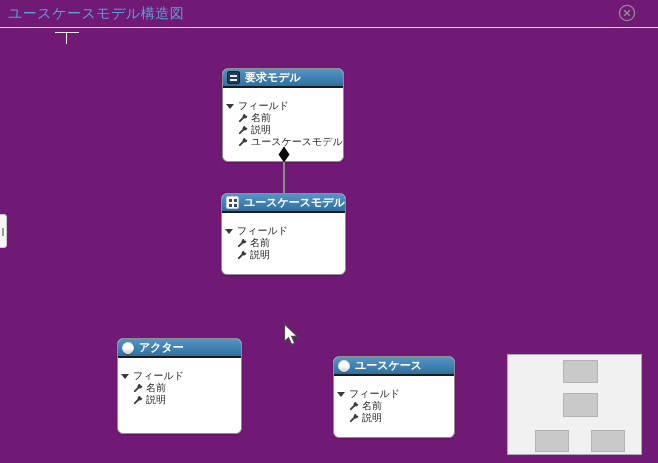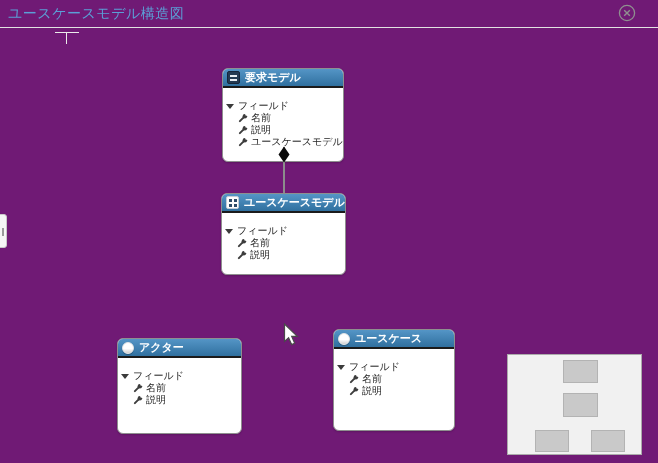--- a/index.html
+++ b/index.html
@@ -236,21 +236,21 @@
         <svg class="wrench" viewBox="0 0 16 16">
             <circle cx="11" cy="5" r="3.6" fill="#3d3d3d"></circle>
             <circle cx="13.8" cy="2.2" r="2.3" fill="#fff"></circle>
             <line x1="3" y1="13" x2="8.6" y2="7.4" stroke="#3d3d3d" stroke-width="3.2" stroke-linecap="round"></line>
           </svg>
         <span>説明</span>
       </div>
     </div>
   </div>
 
-  <div class="node" style="left:333px; top:329px; width:122px; height:102px;">
+  <div class="node" style="left:333px; top:356px; width:122px; height:82px;">
     <div class="node-header">
       <span class="hicon circle-icon"></span>
       <span class="node-title">ユースケース</span>
     </div>
     <div class="node-body">
       <div class="tree-row tree-group">
         <span class="tri"></span>
         <span>フィールド</span>
       </div>
       <div class="tree-row tree-field">

